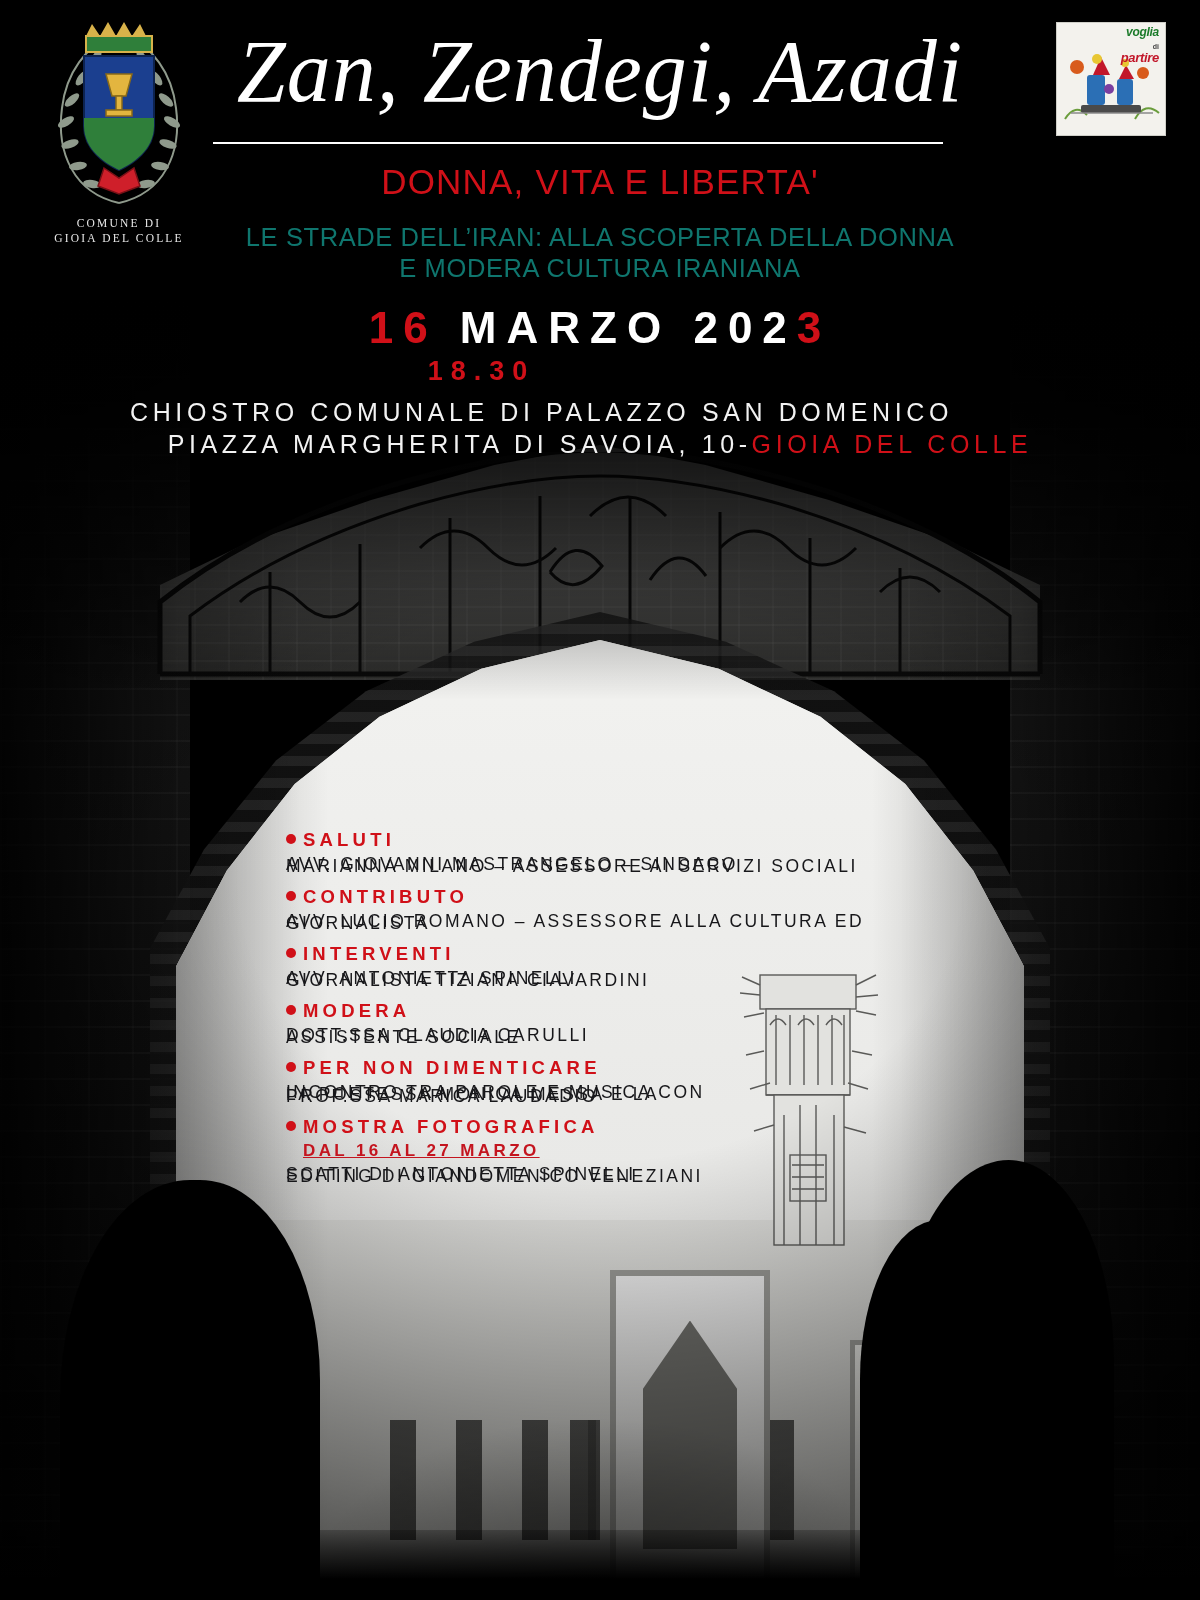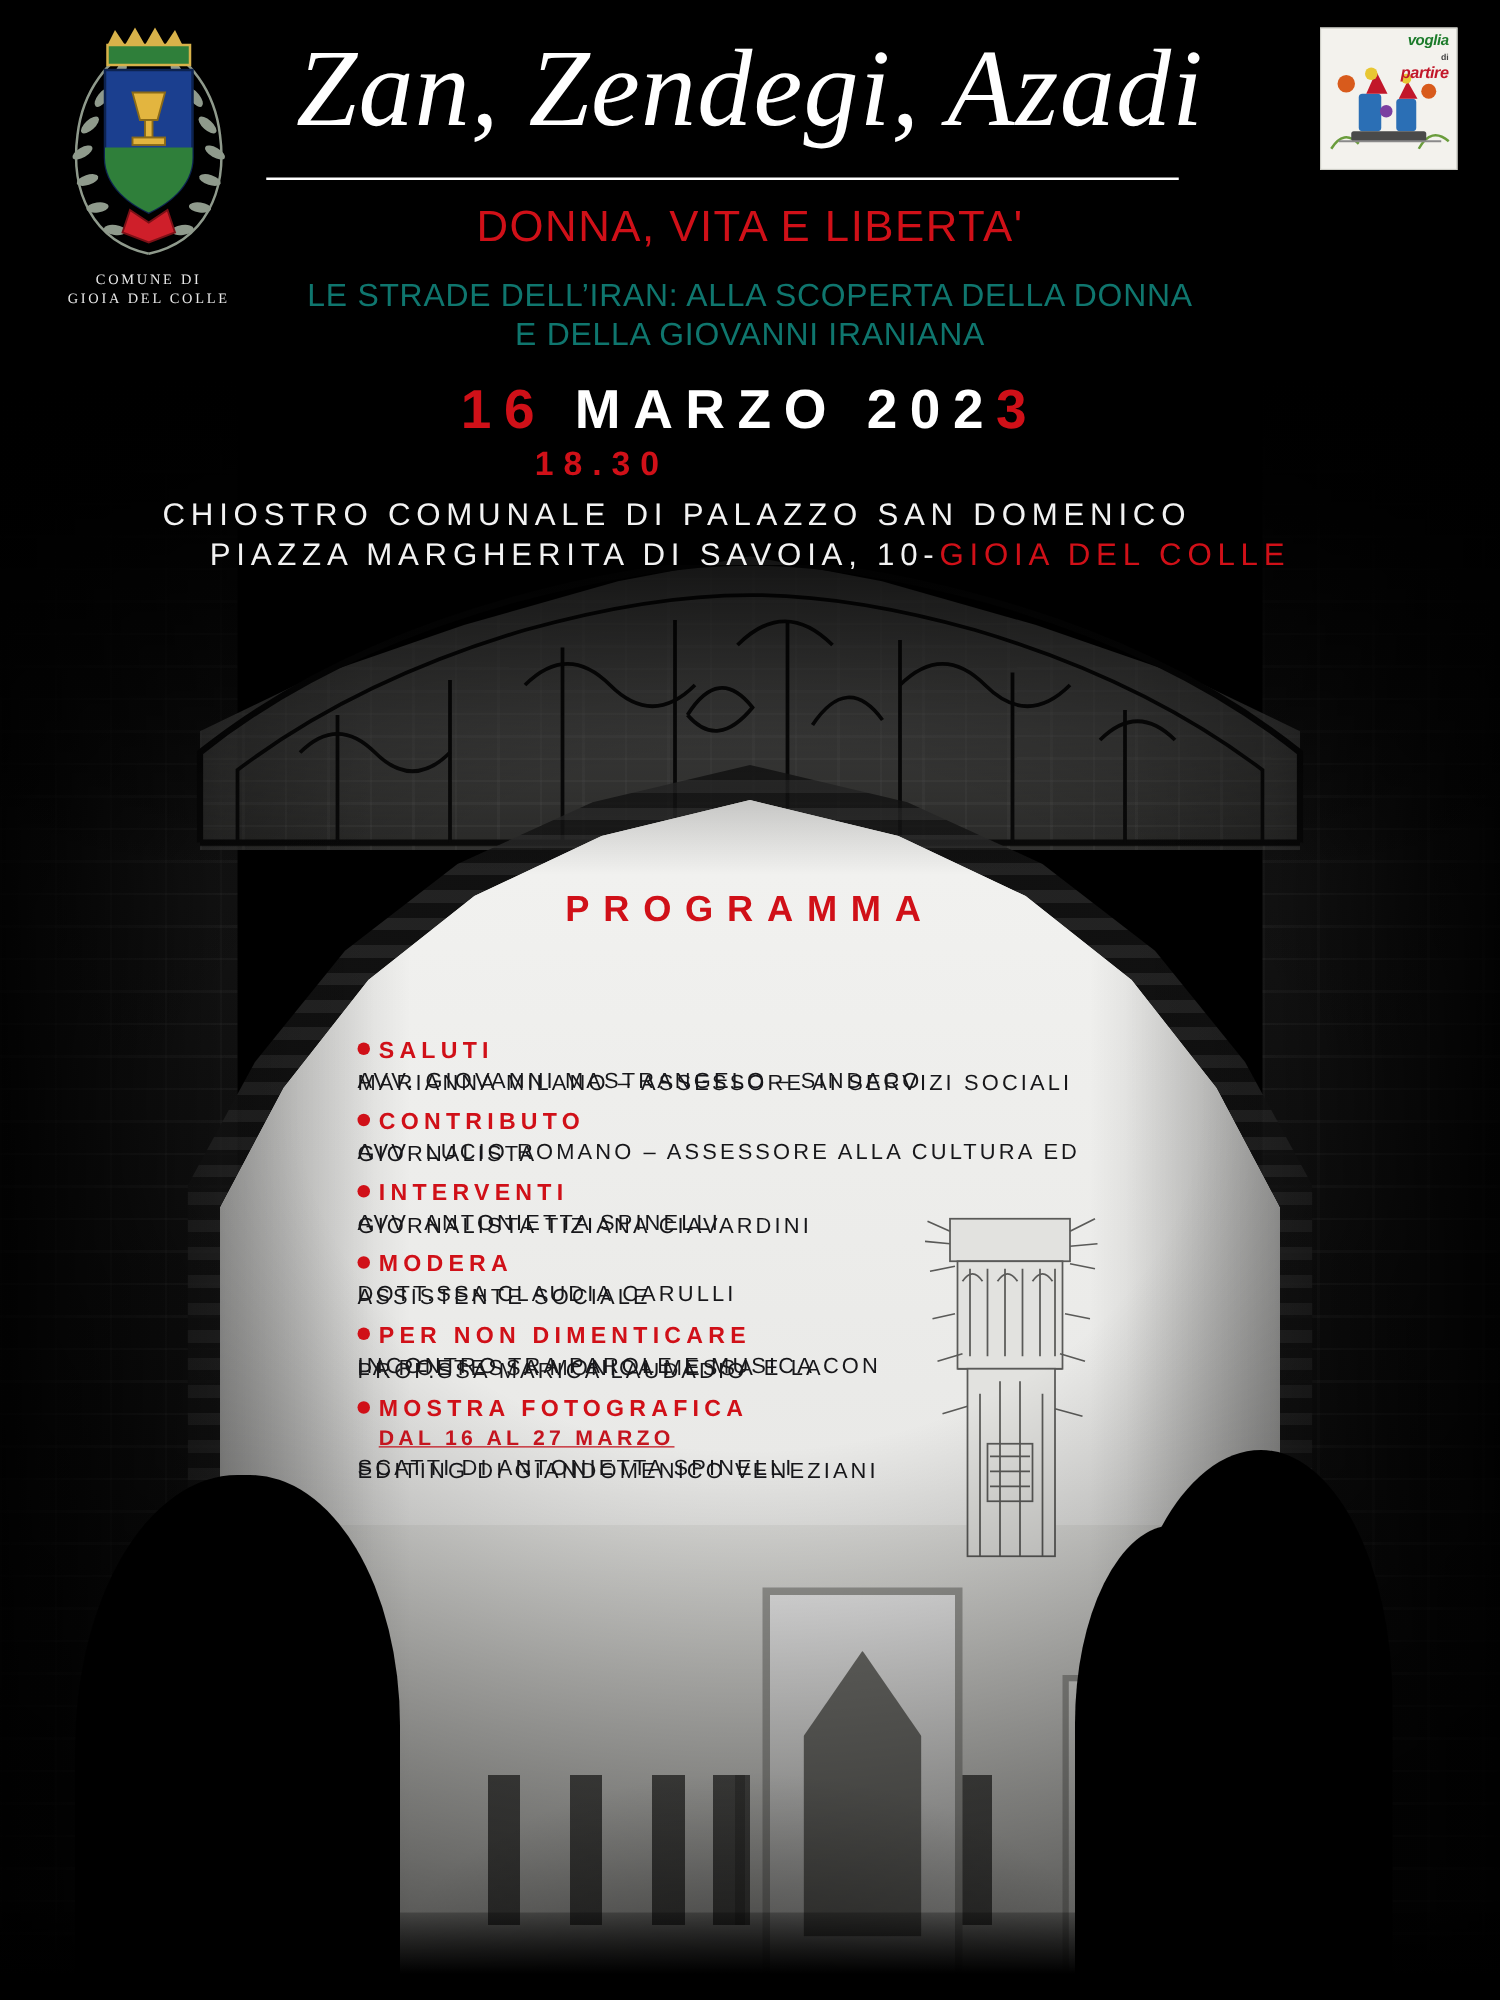--- a/index.html
+++ b/index.html
@@ -585,36 +585,35 @@
         <span class="l2">partire</span>
       </div>
     </div>
 
     <div class="title-script">Zan, Zendegi, Azadi</div>
     <div class="title-rule"></div>
     <div class="subtitle-red">DONNA, VITA E LIBERTA'</div>
 
     <div class="tagline">
       <div>LE STRADE DELL’IRAN: ALLA SCOPERTA DELLA DONNA</div>
-      <div>E DELLA GIOVANNI IRANIANA</div>
+      <div>E MODERA CULTURA IRANIANA</div>
     </div>
 
     <div class="date-line">
       <span class="r">16</span>
       <span>MARZO</span>
       <span>20</span><span style="color:#ffffff">2</span><span class="r">3</span>
     </div>
     <div class="time-line">18.30</div>
 
     <div class="venue1">CHIOSTRO COMUNALE DI PALAZZO SAN DOMENICO</div>
     <div class="venue2">
       <span>PIAZZA MARGHERITA DI SAVOIA, 10-</span><span class="city">GIOIA DEL COLLE</span>
     </div>
 
-    <div class="programma-title">PROGRAMMA</div>
 
     <div class="programma">
 
       <div class="sec">
         <div class="sec-head">
           <span class="bullet"></span>
           <span>SALUTI</span>
         </div>
         <div class="sec-body">AVV. GIOVANNI MASTRANGELO – SINDACO</div>
         <div class="sec-body" style="margin-top:-28px">MARIANNA MILANO – ASSESSORE AI SERVIZI SOCIALI</div>

